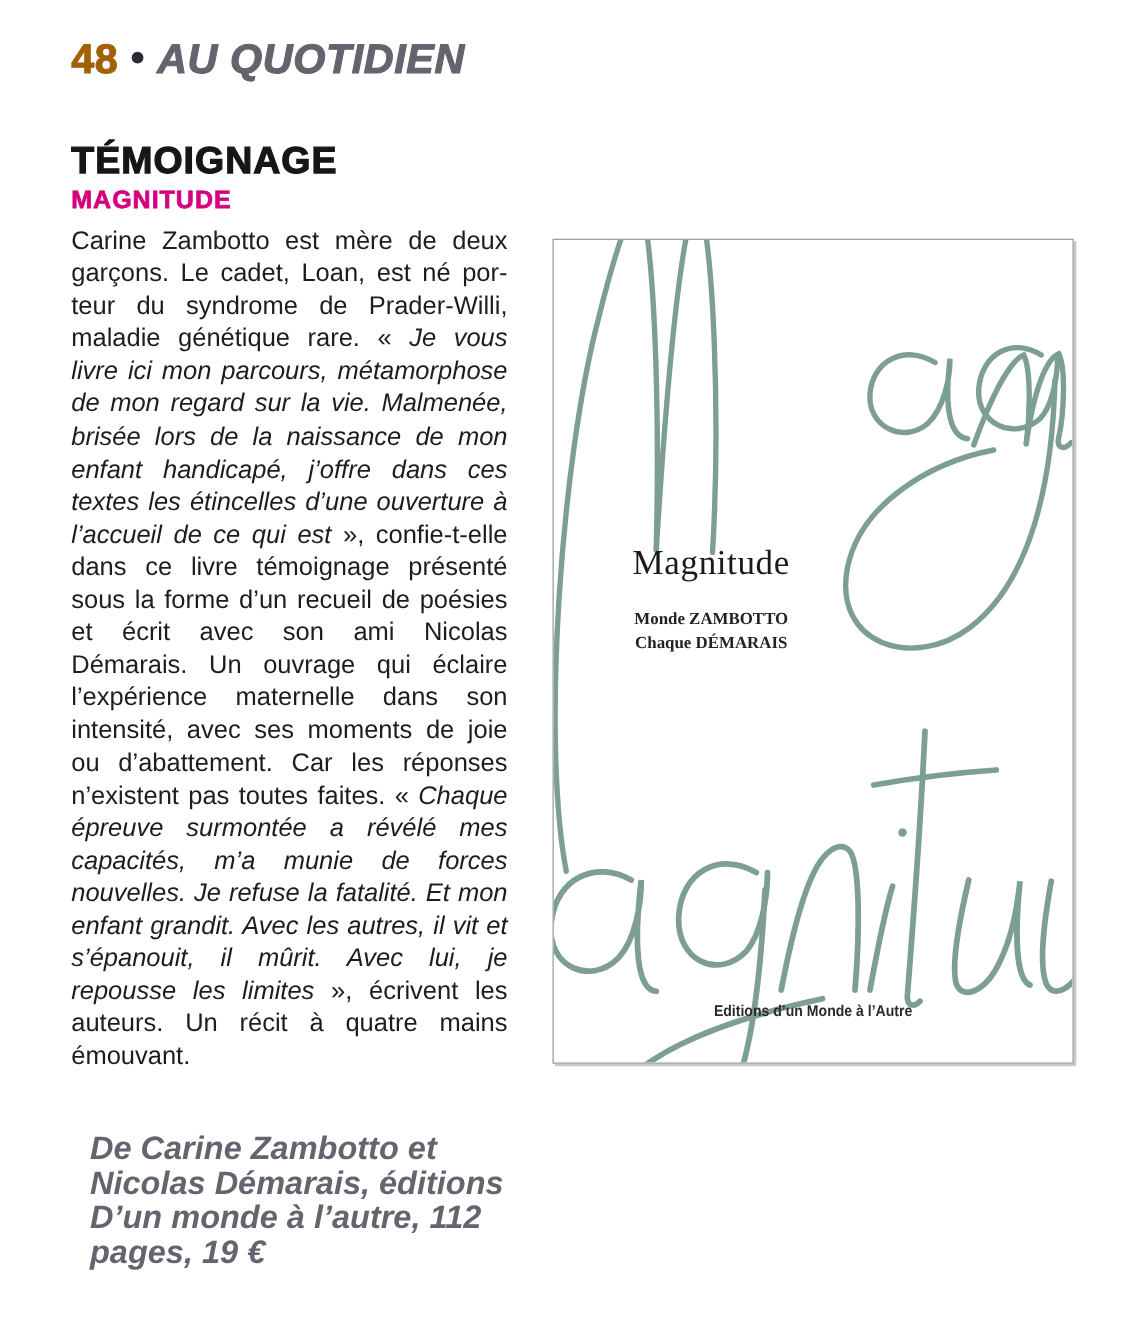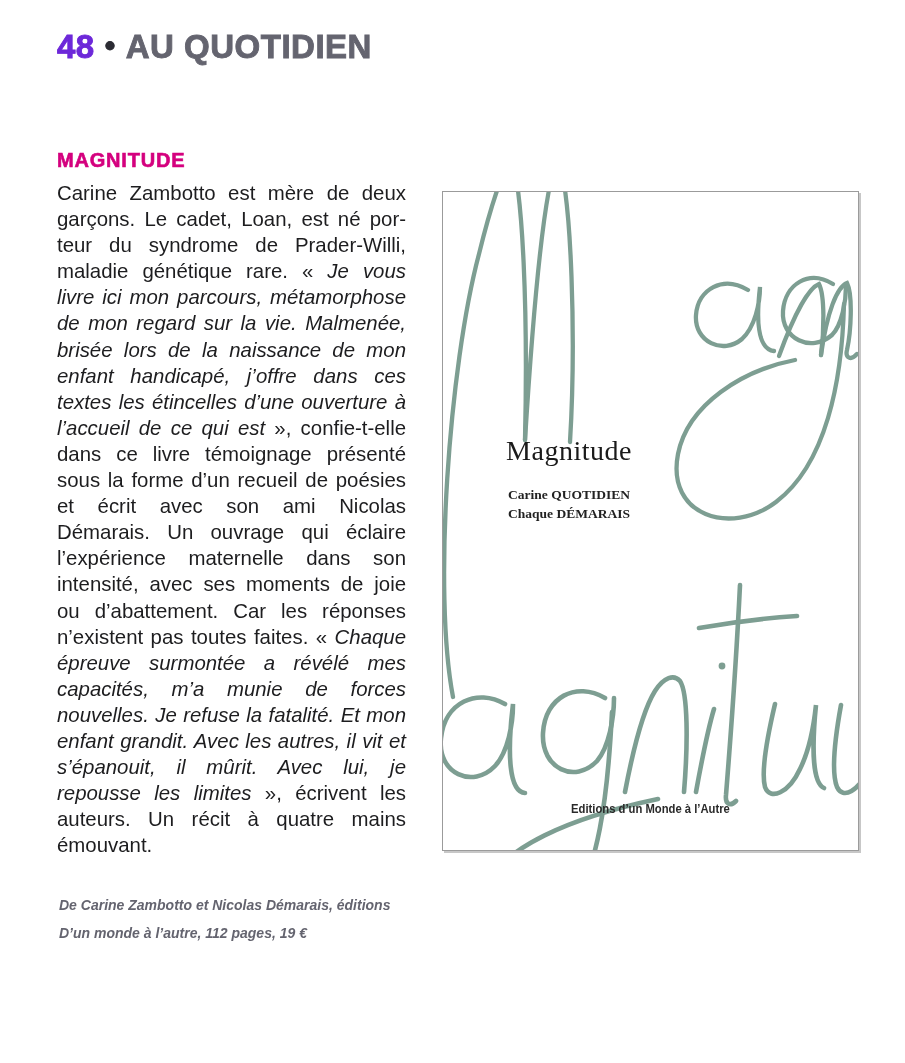--- a/index.html
+++ b/index.html
@@ -2,39 +2,39 @@
 <html lang="fr" style="--accent_pink: #d4007e; --slate: #64646f; --script_green: #7d9e92; --footer_gray: #8a8a8a;"><head>
 <meta charset="utf-8">
 <style>
   html,body{margin:0;padding:0;background:#fff;}
   .page{position:relative;width:905px;height:1063px;background:#fff;overflow:hidden;
         font-family:"Liberation Sans",sans-serif;color:#1d1d1f;}
 
   
   .hdr{position:absolute;left:57px;top:28px;font-size:33px;font-weight:800;
        letter-spacing:.5px;-webkit-text-stroke:.9px currentColor;}
-  .hdr .num{color:#6d28d9;}
+  .hdr .num{color:#a16207;}
   .hdr .bullet{color:#2b2b33;margin:0 10px;font-size:30px;vertical-align:2px;}
-  .hdr .section{color:var(--slate,#63636e);}
+  .hdr .section{color:var(--slate,#63636e);font-style:italic;}
 
   
   .kicker{position:absolute;left:57px;top:112px;margin:0;font-size:30px;font-weight:800;
           letter-spacing:.8px;color:#161618;-webkit-text-stroke:1px #161618;}
   .title-pink{position:absolute;left:57px;top:149px;margin:0;font-size:20px;font-weight:800;
           letter-spacing:.8px;color:var(--accent_pink,#d4007e);
           -webkit-text-stroke:.6px var(--accent_pink,#d4007e);}
 
   
   .body-col{position:absolute;left:57px;top:180px;width:349px;}
   .body-text{margin:0;font-size:20.4px;line-height:26.1px;text-align:justify;
              color:#1d1d1f;hyphens:manual;}
   .body-text .it{font-style:italic;}
 
-  .credit{position:absolute;left:57px;top:890px;width:352px;margin:2px;
-          font-size:14px;line-height:27.5px;font-style:italic;font-weight:600;
+  .credit{position:absolute;left:57px;top:890px;width:352px;margin:15px;
+          font-size:26px;line-height:27.5px;font-style:italic;font-weight:600;
           color:var(--slate,#6a6a7a);}
 
   .footer{position:absolute;left:57px;top:1008px;font-size:20px;font-weight:700;
           letter-spacing:.4px;color:var(--footer_gray,#8a8a8a);}
 
   
   .cover{position:absolute;left:442px;top:191px;width:415px;height:658px;margin:0;
          background:#fff;border:1px solid #9b9b9b;box-shadow:2px 2px 0 rgba(130,130,130,.45);
          overflow:hidden;}
   .cover svg{position:absolute;left:0;top:0;}
@@ -53,20 +53,21 @@
 </style>
 </head>
 <body>
 
 <div class="page">
 
   <div class="hdr">
     <span class="num">48</span><span class="bullet">•</span><span class="section">AU QUOTIDIEN</span>
   </div>
 
+  <h1 class="kicker">TÉMOIGNAGE</h1>
   <h2 class="title-pink">MAGNITUDE</h2>
 
   <div class="body-col">
     <p class="body-text"><span>Carine Zambotto est mère de deux garçons. Le cadet, Loan, est né por­teur du syndrome de Prader-Willi, maladie génétique rare. « </span><span class="it">Je vous livre ici mon parcours, métamor­phose de mon regard sur la vie. Mal­menée, brisée lors de la naissance de mon enfant handicapé, j’offre dans ces textes les étincelles d’une ouverture à l’accueil de ce qui est</span><span> », confie-t-elle dans ce livre témoi­gnage présenté sous la forme d’un recueil de poésies et écrit avec son ami Nicolas Démarais. Un ouvrage qui éclaire l’expérience mater­nelle dans son intensité, avec ses moments de joie ou d’abattement. Car les réponses n’existent pas toutes faites. « </span><span class="it">Chaque épreuve sur­montée a révélé mes capacités, m’a munie de forces nouvelles. Je refuse la fatalité. Et mon enfant grandit. Avec les autres, il vit et s’épanouit, il mûrit. Avec lui, je repousse les limites</span><span> », écrivent les auteurs. Un récit à quatre mains émouvant.</span></p>
   </div>
 
   <p class="credit">De Carine Zambotto et Nicolas Démarais, éditions D’un monde à l’autre, 112 pages, 19 €</p>
 
 
   <figure class="cover">
@@ -90,19 +91,19 @@
         <path d="M 253 600 C 259 567 265 537 271 517"></path>
         <circle cx="279" cy="474" r="3.4" stroke="none"></circle>
         <path d="M 297 393 C 293 475 287 553 283 603 C 282 612 287 615 293 609"></path>
         <path d="M 256 436 C 290 430 324 426 354 424"></path>
         <path d="M 332 512 C 324 546 318 580 322 595 C 327 609 346 601 357 577 C 366 559 371 532 373 513 C 369 552 369 591 381 596"></path>
         <path d="M 398 513 C 392 546 388 580 394 595 C 400 608 416 599 426 576"></path>
       </g>
     </svg>
     <div class="cover-title">Magnitude</div>
     <div class="cover-authors">
-      <div>Carine QUOTIDIEN</div>
+      <div>Monde ZAMBOTTO</div>
       <div>Chaque DÉMARAIS</div>
     </div>
     <div class="cover-publisher">Editions d’un Monde à l’Autre</div>
   </figure>
 
 </div>
 
 </body></html>

